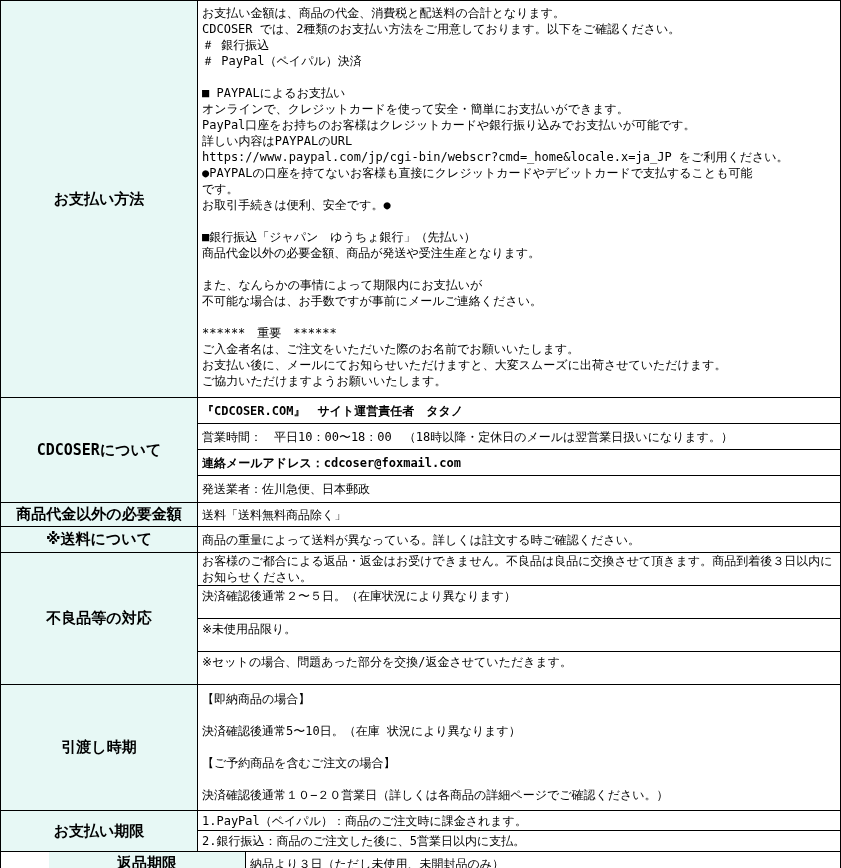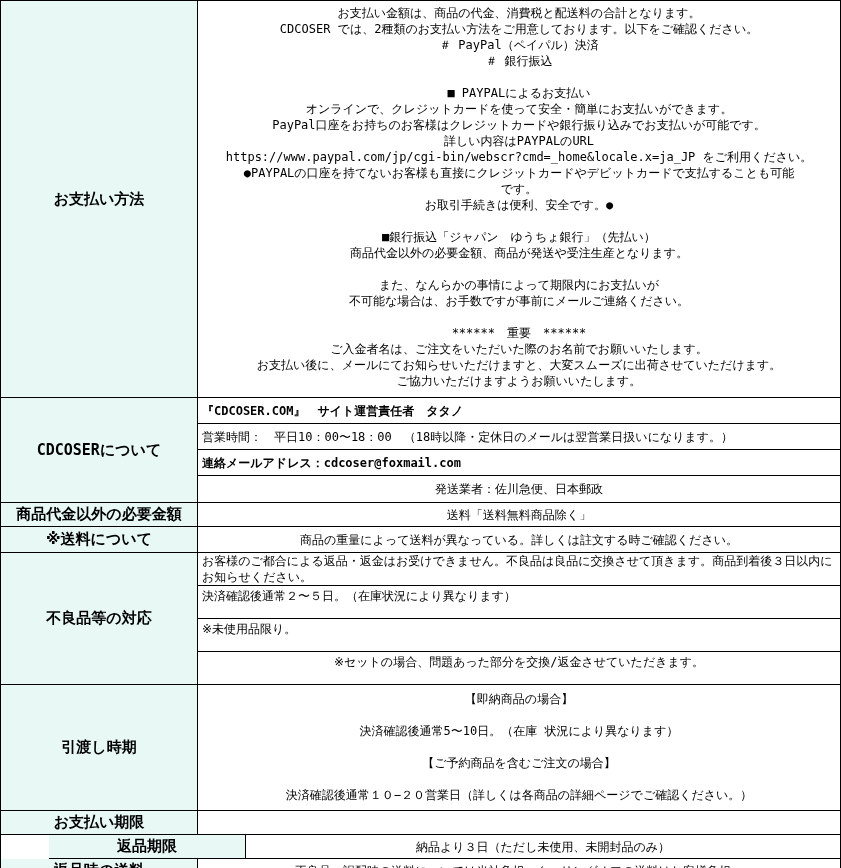--- a/index.html
+++ b/index.html
@@ -40,21 +40,21 @@
     min-width:0;
   }
   .content-cell {
     border-bottom:1px solid var(--border,#000);
     padding:2px 4px;
     flex:1;
     display:flex;
     flex-direction:column;
     justify-content:center;
   }
-  .content-col .content-cell:last-child { border-bottom:none;align-items:center; }
+  .content-col .content-cell:last-child { border-bottom:none; }
   .content-cell.bold { font-weight:bold; }
   .line {
     line-height:16px;
     min-height:16px;
     white-space:pre-wrap;
     word-break:break-all;
   }
   
   .r0 { min-height:397px; }
   .r0 .content-cell { justify-content:flex-start; padding-top:4px; }
@@ -72,22 +72,22 @@
 </head>
 <body>
 
 <div class="shop-table" id="table-root">
     <div class="row r0">
       <div class="label-cell">お支払い方法</div>
       <div class="content-col">
         <div class="content-cell">
           <div class="line">お支払い金額は、商品の代金、消費税と配送料の合計となります。</div>
           <div class="line">CDCOSER では、2種類のお支払い方法をご用意しております。以下をご確認ください。</div>
+          <div class="line">＃ 銀行振込</div>
           <div class="line">＃ PayPal（ペイパル）決済</div>
-          <div class="line">＃ 銀行振込</div>
           <div class="line"></div>
           <div class="line">■ PAYPALによるお支払い</div>
           <div class="line">オンラインで、クレジットカードを使って安全・簡単にお支払いができます。</div>
           <div class="line">PayPal口座をお持ちのお客様はクレジットカードや銀行振り込みでお支払いが可能です。</div>
           <div class="line">詳しい内容はPAYPALのURL</div>
           <div class="line">https://www.paypal.com/jp/cgi-bin/webscr?cmd=_home&amp;locale.x=ja_JP をご利用ください。</div>
           <div class="line">●PAYPALの口座を持てないお客様も直接にクレジットカードやデビットカードで支払することも可能</div>
           <div class="line">です。</div>
           <div class="line">お取引手続きは便利、安全です。●</div>
           <div class="line"></div>
@@ -163,20 +163,28 @@
           <div class="line">決済確認後通常5〜10日。（在庫 状況により異なります）</div>
           <div class="line"></div>
           <div class="line">【ご予約商品を含むご注文の場合】</div>
           <div class="line"></div>
           <div class="line">決済確認後通常１０−２０営業日（詳しくは各商品の詳細ページでご確認ください。）</div>
         </div>
       </div>
     </div>
     <div class="row r6">
       <div class="label-cell">お支払い期限</div>
+      <div class="content-col">
+        <div class="content-cell">
+          <div class="line">1.PayPal（ペイパル）：商品のご注文時に課金されます。</div>
+        </div>
+        <div class="content-cell">
+          <div class="line">2.銀行振込：商品のご注文した後に、5営業日以内に支払。</div>
+        </div>
+      </div>
     </div>
     <div class="row r7">
       <div class="label-cell">返品期限</div>
       <div class="content-col">
         <div class="content-cell">
           <div class="line">納品より３日（ただし未使用、未開封品のみ）</div>
         </div>
       </div>
     </div>
     <div class="row r8">

